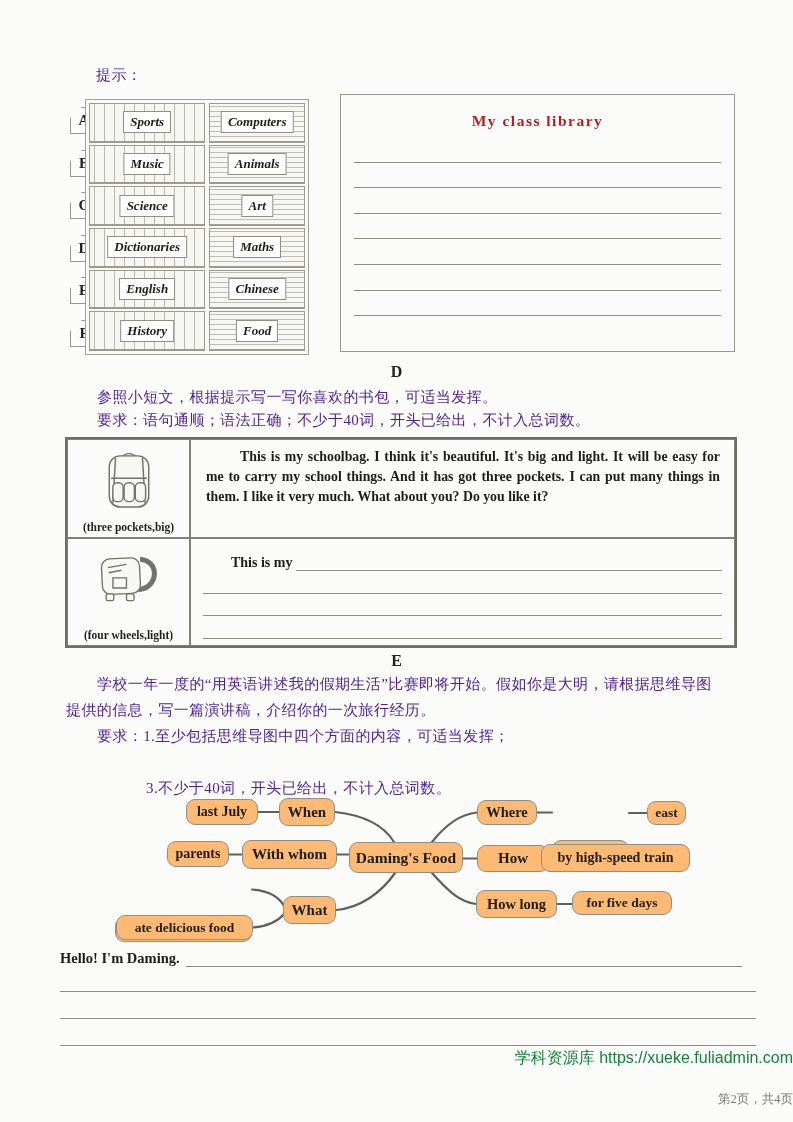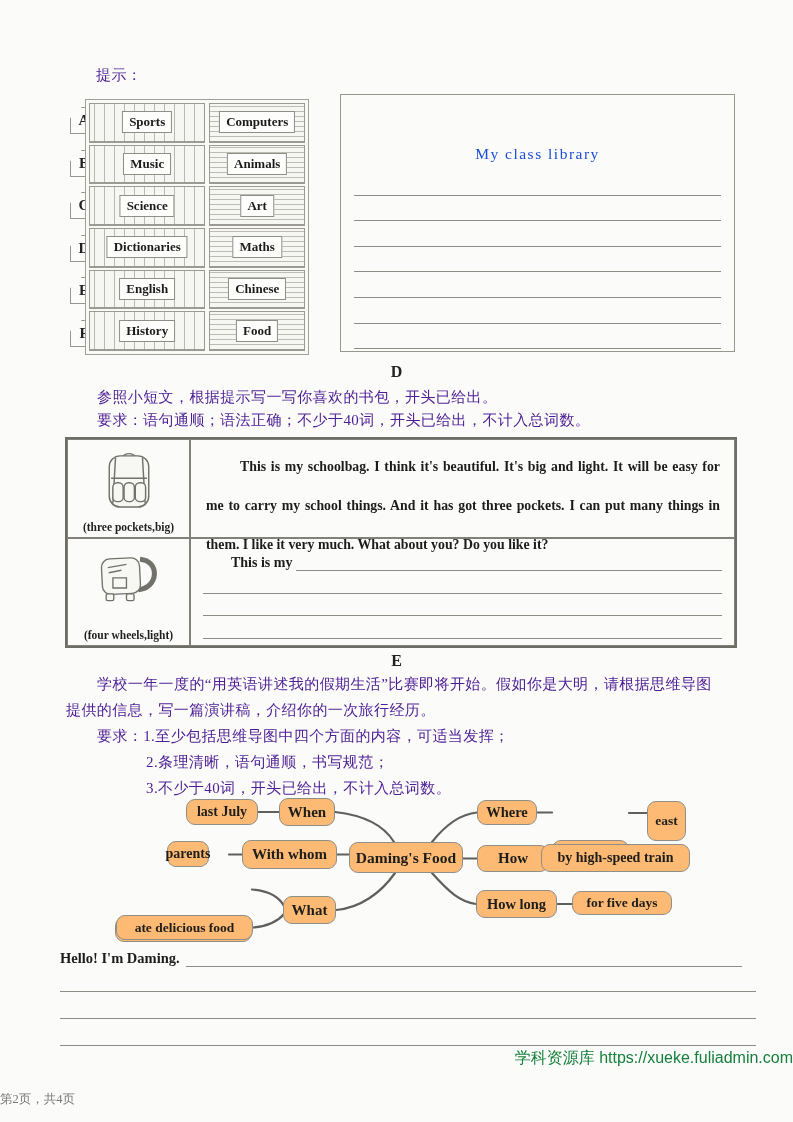--- a/index.html
+++ b/index.html
@@ -16,60 +16,60 @@
 
   
   .hint{left:96px;top:66px;font-size:15px;color:#3a3a38;letter-spacing:1px;}
 
   
   .shelf-wrap{left:85px;top:99px;width:224px;height:256px;border:1.5px solid #a0a09a;background:#f9f9f6;box-sizing:border-box;padding:3px 3px;display:flex;flex-direction:column;gap:2px;}
   .shelf-row{flex:1;display:flex;gap:4px;}
   .shelf-cell{position:relative;border:1px solid #9b9b94;box-sizing:border-box;border-bottom-width:2px;}
   .shelf-cell.books-v{flex:11;background:repeating-linear-gradient(90deg,#f6f6f2 0 4px,#b9b9b2 4px 5px,#f6f6f2 5px 10px);}
   .shelf-cell.books-h{flex:9;background:repeating-linear-gradient(0deg,#f6f6f2 0 4px,#bcbcb5 4px 5px);}
-  .shelf-label{position:absolute;left:50%;top:50%;transform:translate(-50%,-50%);background:#fdfdfb;border:1px solid #8e8e87;padding:2px 6px;font-weight:bold;font-size:13px;white-space:nowrap;color:#1c1c1a;}
+  .shelf-label{position:absolute;left:50%;top:50%;transform:translate(-50%,-50%);background:#fdfdfb;border:1px solid #8e8e87;padding:2px 6px;font-weight:bold;font-size:13px;white-space:nowrap;color:#1c1c1a;font-style:italic;}
   .shelf-tab{position:absolute;width:28px;height:27px;background:#fcfcfa;border:1px solid #97978f;box-sizing:border-box;
     clip-path:polygon(0 42%,42% 0,100% 0,100% 100%,0 100%);
     display:flex;align-items:center;justify-content:center;font-weight:bold;font-size:15px;color:#222;}
 
   
   .library-box{left:340px;top:94px;width:395px;height:258px;border:1.5px solid #97978e;box-sizing:border-box;background:#fbfbf9;}
-  .library-title{margin-top:50px;text-align:center;font-weight:normal;font-size:15.5px;letter-spacing:1.5px;color:#1d4ed8;}
+  .library-title{margin-top:17px;text-align:center;font-weight:bold;font-size:15.5px;letter-spacing:1.5px;color:#b91c1c;}
   .library-lines{margin:7px 13px 0 13px;}
   .wline{height:24.6px;border-bottom:1.2px solid #8d8d86;}
 
   
   .sec-header{left:0;right:0;text-align:center;font-weight:bold;font-size:16px;color:#222;}
   .cn{font-size:15px;color:#4c1d95;letter-spacing:0.4px;white-space:nowrap;}
 
   
   .bag-table{left:65px;top:437px;width:672px;height:211px;border:2px solid #6e6e67;box-sizing:border-box;display:grid;grid-template-columns:123px 1fr;grid-template-rows:99px 1fr;background:#fbfbf9;}
   .bag-cell{border:1px solid #81817a;box-sizing:border-box;position:relative;}
   .bag-img-cell{display:flex;flex-direction:column;align-items:center;justify-content:flex-start;padding-top:6px;}
   .bag-caption{position:absolute;bottom:4px;left:0;right:0;text-align:center;font-weight:bold;font-size:11.5px;color:#1f1f1d;}
-  .bag-text{padding:7px 14px 0 15px;font-weight:bold;font-size:13.8px;line-height:39px;text-align:justify;text-indent:34px;color:#1c1c1a;}
+  .bag-text{padding:7px 14px 0 15px;font-weight:bold;font-size:13.8px;line-height:20px;text-align:justify;text-indent:34px;color:#1c1c1a;}
   .prompt-row{display:flex;align-items:flex-end;margin:14px 12px 0 40px;height:18px;}
   .prompt-text{font-weight:bold;font-size:14px;color:#1c1c1a;white-space:nowrap;margin-top:16px;}
   .prompt-line{flex:1;border-bottom:1.2px solid #8d8d86;margin-left:4px;height:100%;}
   .cell-lines{margin:0 12px 0 12px;}
   .cell-lines .wline{height:21.5px;}
 
   
   .mm-node{position:absolute;background:#fdba74;border:1.6px solid #8f8f88;border-radius:9px;display:flex;align-items:center;justify-content:center;font-weight:bold;color:#1d1d1b;box-sizing:border-box;white-space:nowrap;}
   .mm-svg{left:0;top:790px;width:793px;height:165px;}
 
   
   .opening-row{left:60px;top:948px;width:682px;display:flex;align-items:flex-end;height:19px;}
   .opening-text{font-weight:bold;font-size:14.5px;color:#1c1c1a;white-space:nowrap;}
   .opening-line{flex:1;border-bottom:1.2px solid #8d8d86;height:100%;margin-left:6px;}
   .bottom-line{left:60px;width:696px;border-bottom:1.2px solid #8d8d86;height:0;}
 
   
   .footer-site{left:0;right:0;top:1048px;text-align:right;font-size:16px;color:#15803d;font-family:"Liberation Sans","DejaVu Sans",sans-serif;}
-  .footer-page{left:0;right:0;top:1091px;text-align:left;font-size:12.5px;color:#787876;}
+  .footer-page{left:0;right:0;top:1091px;text-align:right;font-size:12.5px;color:#787876;}
   svg .ln{stroke:#5f5f5b;stroke-width:2.2;fill:none;stroke-linecap:round;}
   svg .art{stroke:#72726b;stroke-width:1.6;fill:#f7f7f4;}
   svg .artln{stroke:#72726b;stroke-width:1.6;fill:none;}
 </style>
 </head>
 <body>
 
 <div class="page">
 
   <div class="abs hint cn">提示：</div>
@@ -139,21 +139,21 @@
       <div class="wline"></div>
       <div class="wline"></div>
       <div class="wline"></div>
       <div class="wline"></div>
       <div class="wline"></div>
       <div class="wline"></div>
     </div>
   </div>
 
   <div class="abs sec-header" style="top:363px;">D</div>
-  <div class="abs cn" style="left:97px;top:388px;">参照小短文，根据提示写一写你喜欢的书包，开头已给出。</div>
+  <div class="abs cn" style="left:97px;top:388px;">参照小短文，根据提示写一写你喜欢的书包，可适当发挥。</div>
   <div class="abs cn" style="left:97px;top:411px;">要求：语句通顺；语法正确；不少于40词，开头已给出，不计入总词数。</div>
 
   <div class="abs bag-table">
     <div class="bag-cell bag-img-cell">
       <svg width="58" height="70" viewBox="0 0 64 78">
         <path class="artln" d="M22,14 Q32,3 42,14"></path>
         <rect class="art" x="10" y="11" width="44" height="57" rx="12"></rect>
         <path class="artln" d="M12,36 H52"></path>
         <path class="artln" d="M17,13 L14,64 M47,13 L50,64"></path>
         <rect class="art" x="14" y="41" width="11.5" height="21" rx="5"></rect>
@@ -186,21 +186,20 @@
         <div class="wline"></div>
         <div class="wline"></div>
       </div>
     </div>
   </div>
 
   <div class="abs sec-header" style="top:652px;">E</div>
   <div class="abs cn" style="left:97px;top:675px;">学校一年一度的“用英语讲述我的假期生活”比赛即将开始。假如你是大明，请根据思维导图</div>
   <div class="abs cn" style="left:66px;top:701px;">提供的信息，写一篇演讲稿，介绍你的一次旅行经历。</div>
   <div class="abs cn" style="left:97px;top:727px;">要求：1.至少包括思维导图中四个方面的内容，可适当发挥；</div>
-  <div class="abs cn" style="left:146px;top:753px;">2.条理清晰，语句通顺，书写规范；</div>
   <div class="abs cn" style="left:146px;top:779px;">3.不少于40词，开头已给出，不计入总词数。</div>
 
   <svg class="abs mm-svg">
     <path class="ln" d="M258,22 H279"></path>
     <path class="ln" d="M335,22 C362,25 383,34 394,52"></path>
     <path class="ln" d="M229,64.5 H242"></path>
     <path class="ln" d="M337,64.5 H349"></path>
     <path class="ln" d="M252,99.5 C270,101 279,107 284,116"></path>
     <path class="ln" d="M253,137.5 C270,136 279,130 284,124"></path>
     <path class="ln" d="M336,120 C360,118 381,103 395,83"></path>
@@ -208,29 +207,29 @@
     <path class="ln" d="M463,68.5 H477"></path>
     <path class="ln" d="M532,68.5 H541"></path>
     <path class="ln" d="M537,22.5 H552"></path>
     <path class="ln" d="M629,23 H647"></path>
     <path class="ln" d="M432,83 C449,102 460,112 476,114"></path>
     <path class="ln" d="M557,114 H572"></path>
   </svg>
 
   <div class="mm-node" style="left:186px;top:799px;width:72px;height:26px;font-size:14px;">last July</div>
   <div class="mm-node" style="left:279px;top:798px;width:56px;height:28px;font-size:15px;">When</div>
-  <div class="mm-node" style="left:167px;top:841px;width:42px;height:26px;font-size:14px;">parents</div>
+  <div class="mm-node" style="left:167px;top:841px;width:62px;height:26px;font-size:14px;">parents</div>
   <div class="mm-node" style="left:242px;top:840px;width:95px;height:29px;font-size:15px;">With whom</div>
   <div class="mm-node" style="left:349px;top:842px;width:114px;height:31px;font-size:15.5px;">Daming's Food</div>
   <div class="mm-node" style="left:115px;top:877px;width:137px;height:25px;font-size:13.5px;margin-top:40px;">visited Disneyland</div>
   <div class="mm-node" style="left:283px;top:896px;width:53px;height:28px;font-size:15px;">What</div>
   <div class="mm-node" style="left:116px;top:915px;width:137px;height:25px;font-size:13.5px;">ate delicious food</div>
   <div class="mm-node" style="left:477px;top:800px;width:60px;height:25px;font-size:14.5px;">Where</div>
   <div class="mm-node" style="left:552px;top:800px;width:77px;height:26px;font-size:14.5px;margin-top:40px;">Shanghai</div>
-  <div class="mm-node" style="left:647px;top:801px;width:39px;height:40px;font-size:13.5px;">east</div>
+  <div class="mm-node" style="left:647px;top:801px;width:39px;height:24px;font-size:13.5px;">east</div>
   <div class="mm-node" style="left:477px;top:845px;width:72px;height:27px;font-size:15px;">How</div>
   <div class="mm-node" style="left:541px;top:844px;width:149px;height:28px;font-size:14px;">by high-speed train</div>
   <div class="mm-node" style="left:476px;top:890px;width:81px;height:28px;font-size:14.5px;">How long</div>
   <div class="mm-node" style="left:572px;top:891px;width:100px;height:24px;font-size:13.5px;">for five days</div>
 
   <div class="abs opening-row">
     <span class="opening-text">Hello!  I'm Daming.</span>
     <span class="opening-line"></span>
   </div>
   <div class="abs bottom-line" style="top:991px;"></div>

